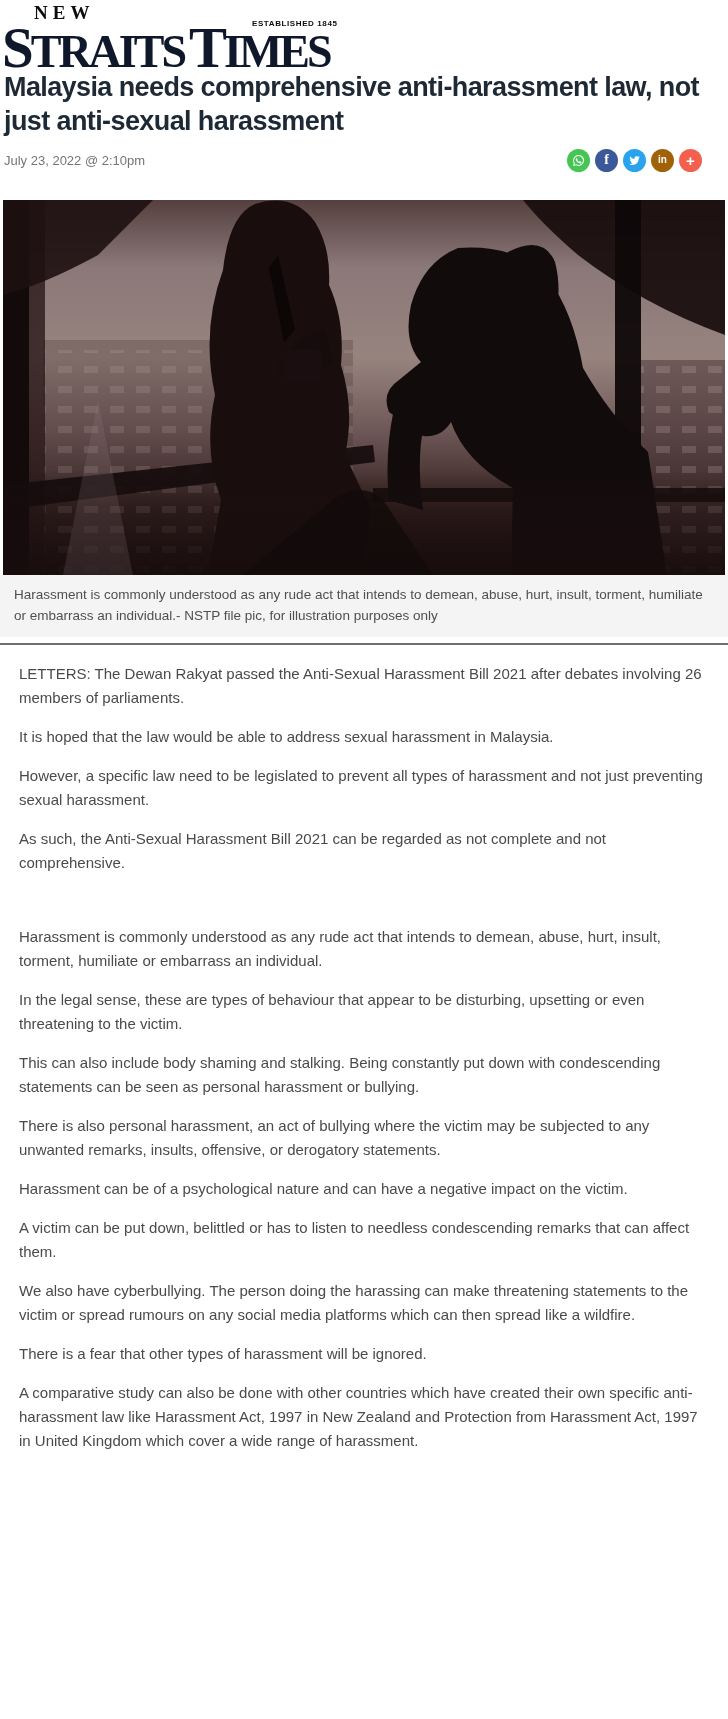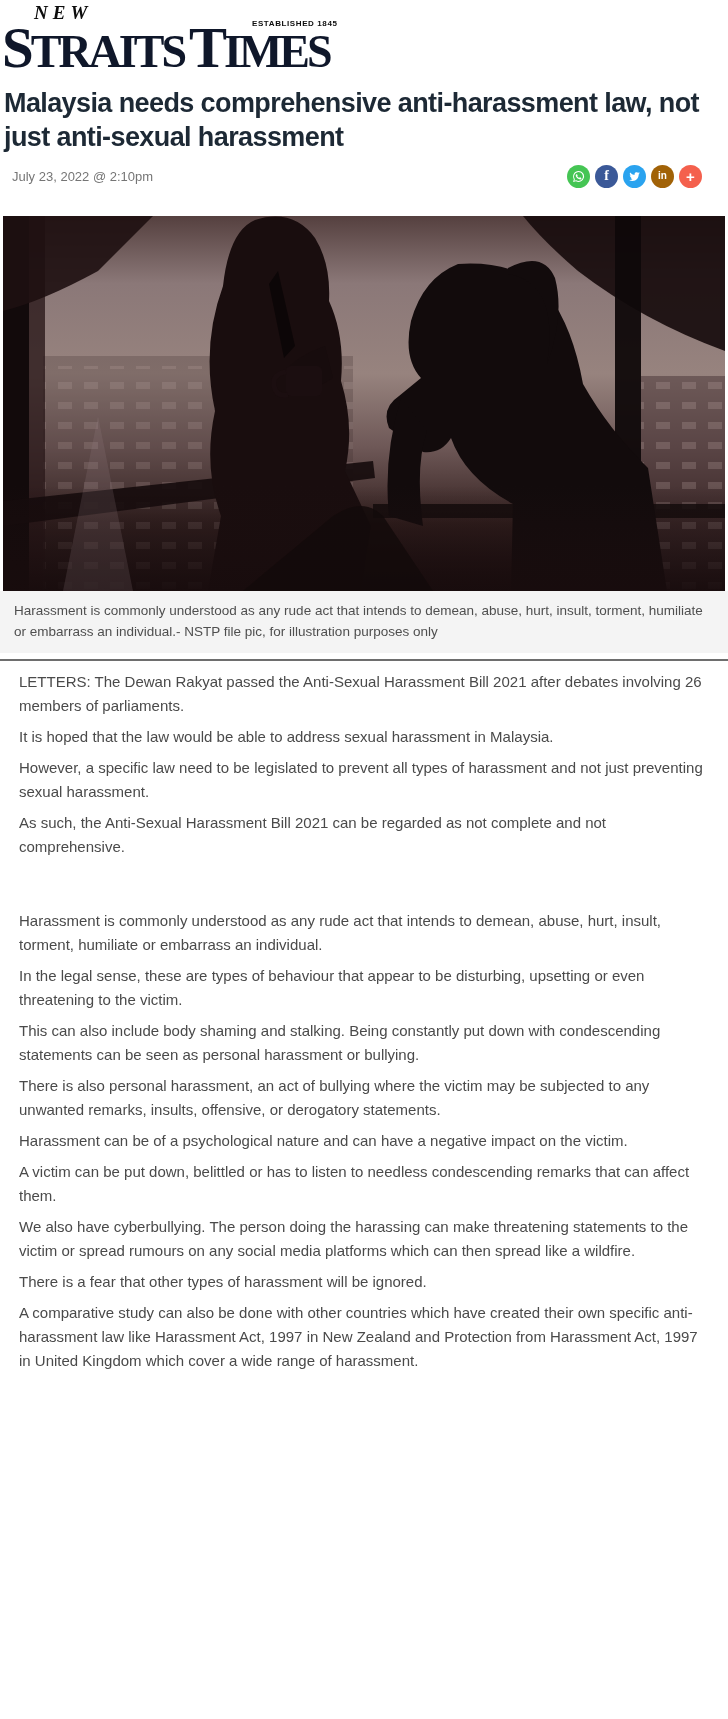--- a/index.html
+++ b/index.html
@@ -3,33 +3,33 @@
 <meta charset="utf-8">
 <style>
   html,body{margin:0;padding:0;background:#ffffff;}
   body{font-family:"Liberation Sans",sans-serif;color:#4a4a4a;}
   .page{width:728px;margin:0 auto;background:#fff;overflow:hidden;}
 
   
   .masthead{position:relative;height:68px;margin-top:2px;}
   .logo{position:relative;display:block;width:460px;height:66px;text-decoration:none;cursor:pointer;}
   .logo-new{position:absolute;left:34px;top:0;font-family:"Liberation Serif",serif;font-weight:bold;
-    font-size:19px;letter-spacing:5px;color:#0d0d0d;font-style:italic;}
+    font-size:19px;letter-spacing:5px;color:#0d0d0d;}
   .logo-est{position:absolute;left:252px;top:10px;font-family:"Liberation Sans",sans-serif;font-weight:bold;
     font-size:8px;letter-spacing:.6px;color:#0d0d0d;margin-top:7px;}
   .logo-main{position:absolute;left:2px;top:16px;white-space:nowrap;color:#0f172a;
     font-family:"Liberation Serif",serif;font-weight:bold;letter-spacing:-3px;line-height:60px;}
   .logo-main .lg{font-size:57px;}
   .logo-main .sm{font-size:46px;}
   .logo-main .sp{margin-left:5px;}
 
   
-  .headline{margin:16px 4px 0 4px;max-width:712px;font-size:27px;line-height:34px;font-weight:bold;
+  .headline{margin:0 4px 0 4px;max-width:712px;font-size:27px;line-height:34px;font-weight:bold;
     color:#1d2935;letter-spacing:-0.6px;}
-  .meta-row{display:flex;align-items:center;justify-content:space-between;margin:10px 26px 0 12px;height:24px;}
+  .meta-row{display:flex;align-items:center;justify-content:space-between;margin:10px 26px 0 4px;height:24px;}
   .date{font-size:13px;color:#757575;}
   .share{display:flex;gap:5px;}
   .share-btn{width:23px;height:23px;border-radius:50%;display:flex;align-items:center;justify-content:center;
     color:#fff;text-decoration:none;cursor:pointer;flex:0 0 auto;}
   .share-btn .glyph{font-size:12px;font-weight:bold;font-family:"Liberation Serif",serif;line-height:1;}
   .share-btn svg{display:block;}
   .wa{background:#45c554;}
   .fb{background:#3b5998;}
   .tw{background:#2aa3ef;}
   .li{background:#a16207;}
@@ -41,21 +41,21 @@
   
   figure{margin:28px 0 0 0;padding:0;}
   .photo{width:722px;height:375px;margin-left:3px;background:#55403f;}
   .photo svg{width:100%;height:100%;display:block;}
   .caption{background:#f4f4f4;color:#4f4f4f;font-size:13.5px;line-height:21px;padding:9px 14px 11px 14px;
     margin-top:0;}
   .caption-divider{height:2px;background:#6e6e6e;margin-top:6px;}
 
   
   .body{padding:2px 20px 0 19px;}
-  .body p{margin:7px 0 0 0;font-size:15px;line-height:24px;color:#4a4a4a;}
+  .body p{margin:15px 0 0 0;font-size:15px;line-height:24px;color:#4a4a4a;}
   .body p.spaced{margin-top:50px;}
 </style>
 </head>
 <body>
 
 <div class="page">
 
   <header class="masthead">
     <a class="logo">
       <span class="logo-new">NEW</span>

